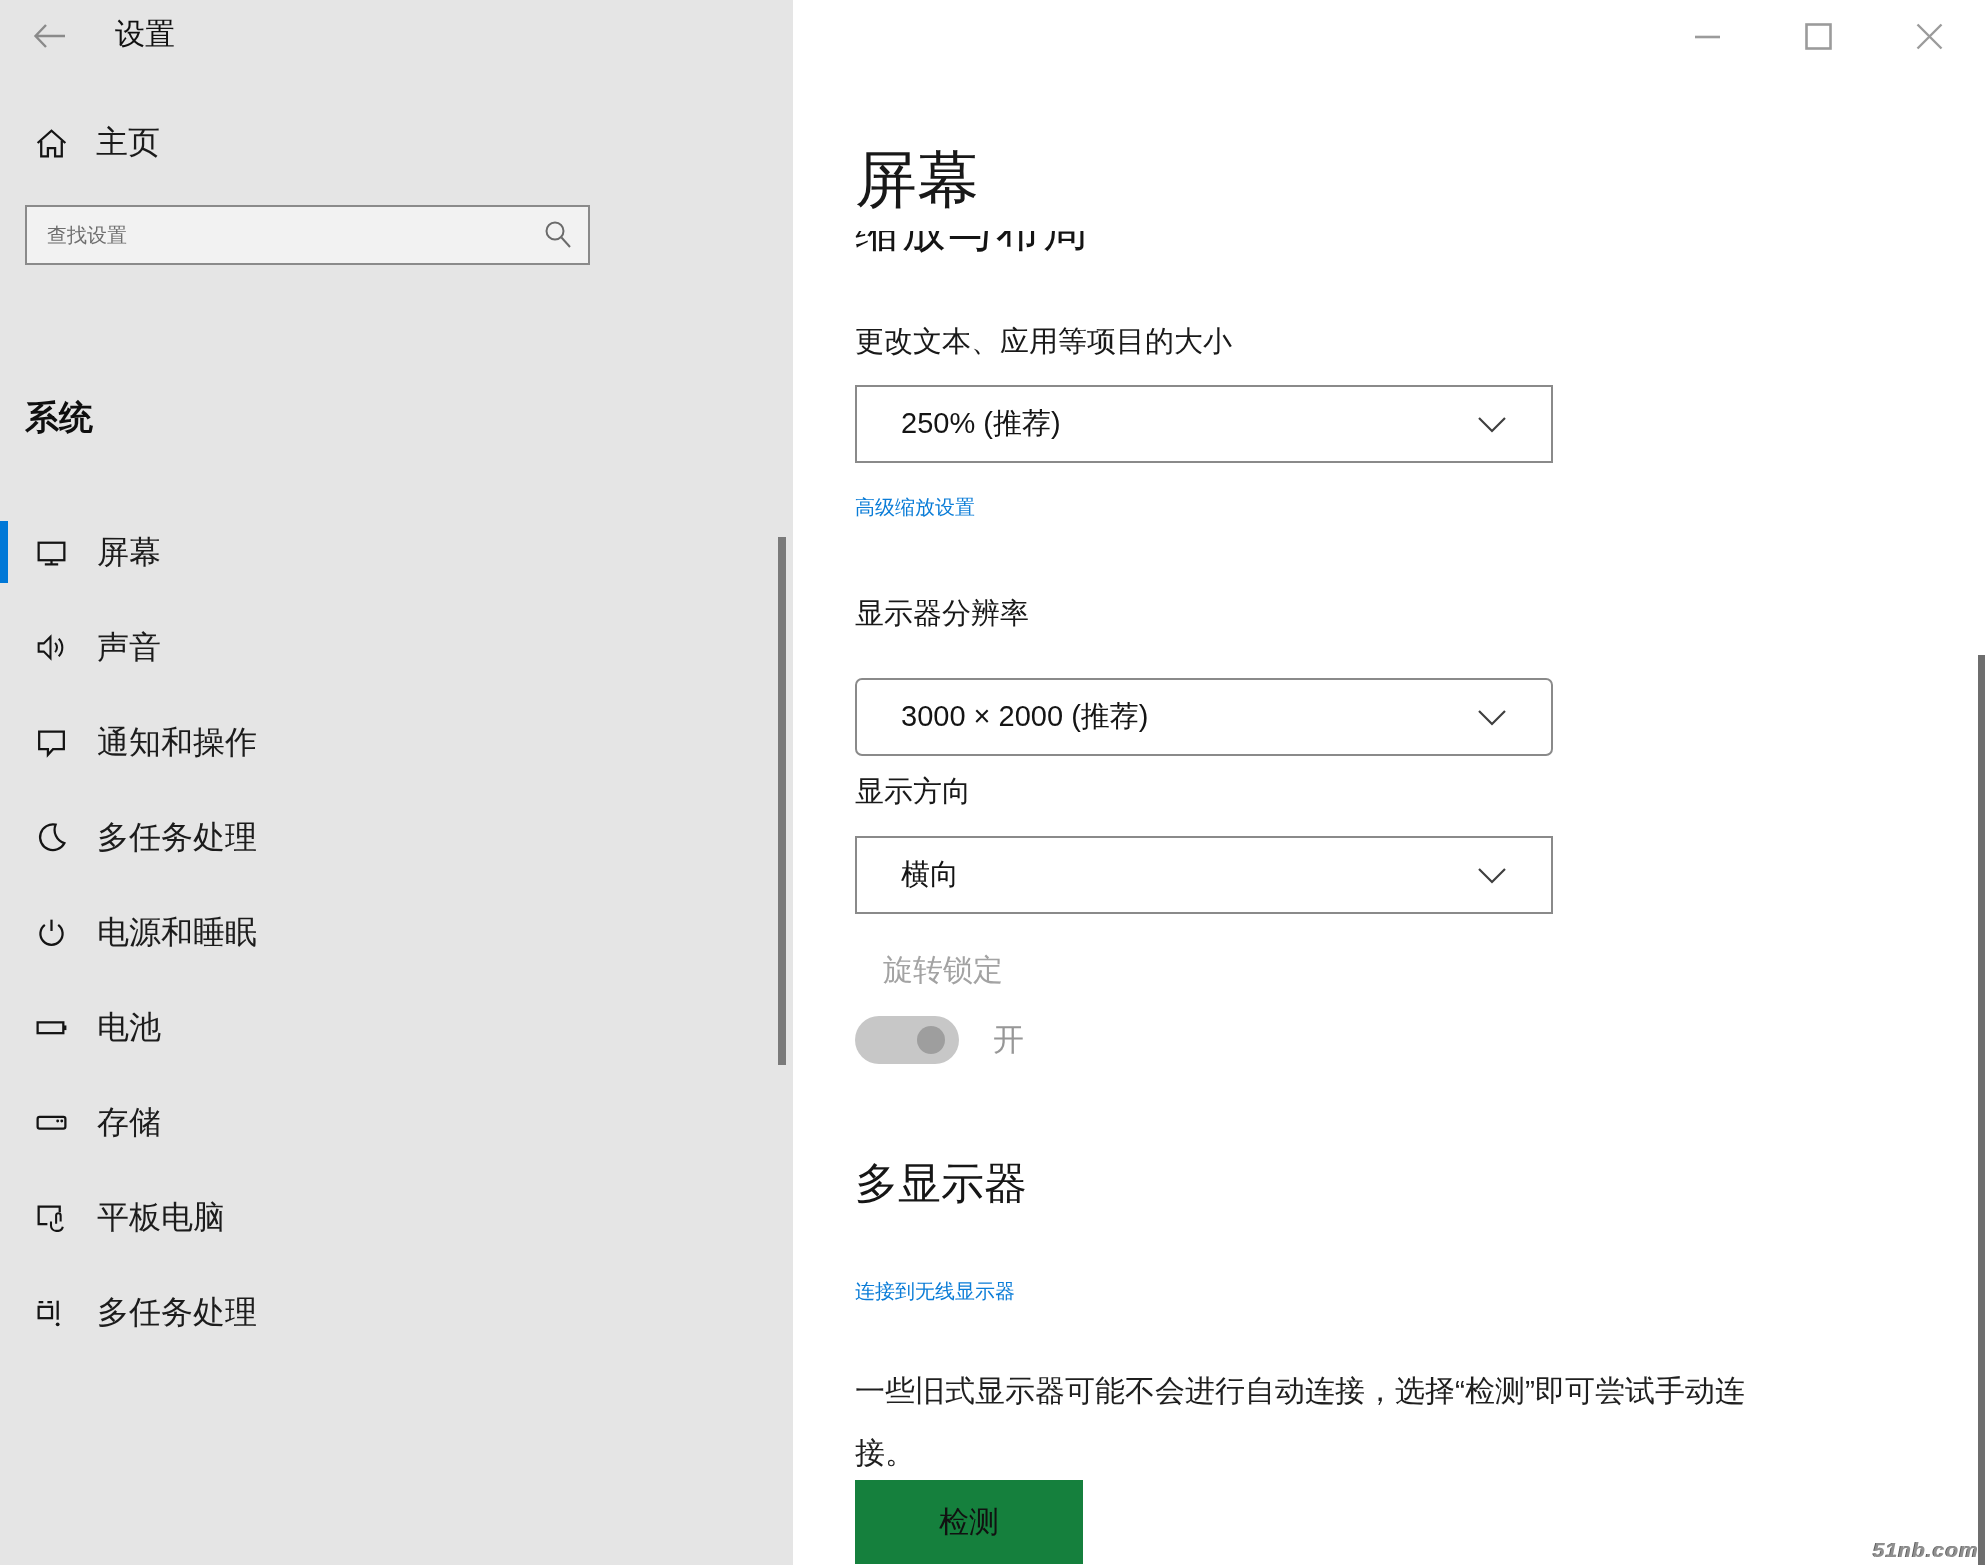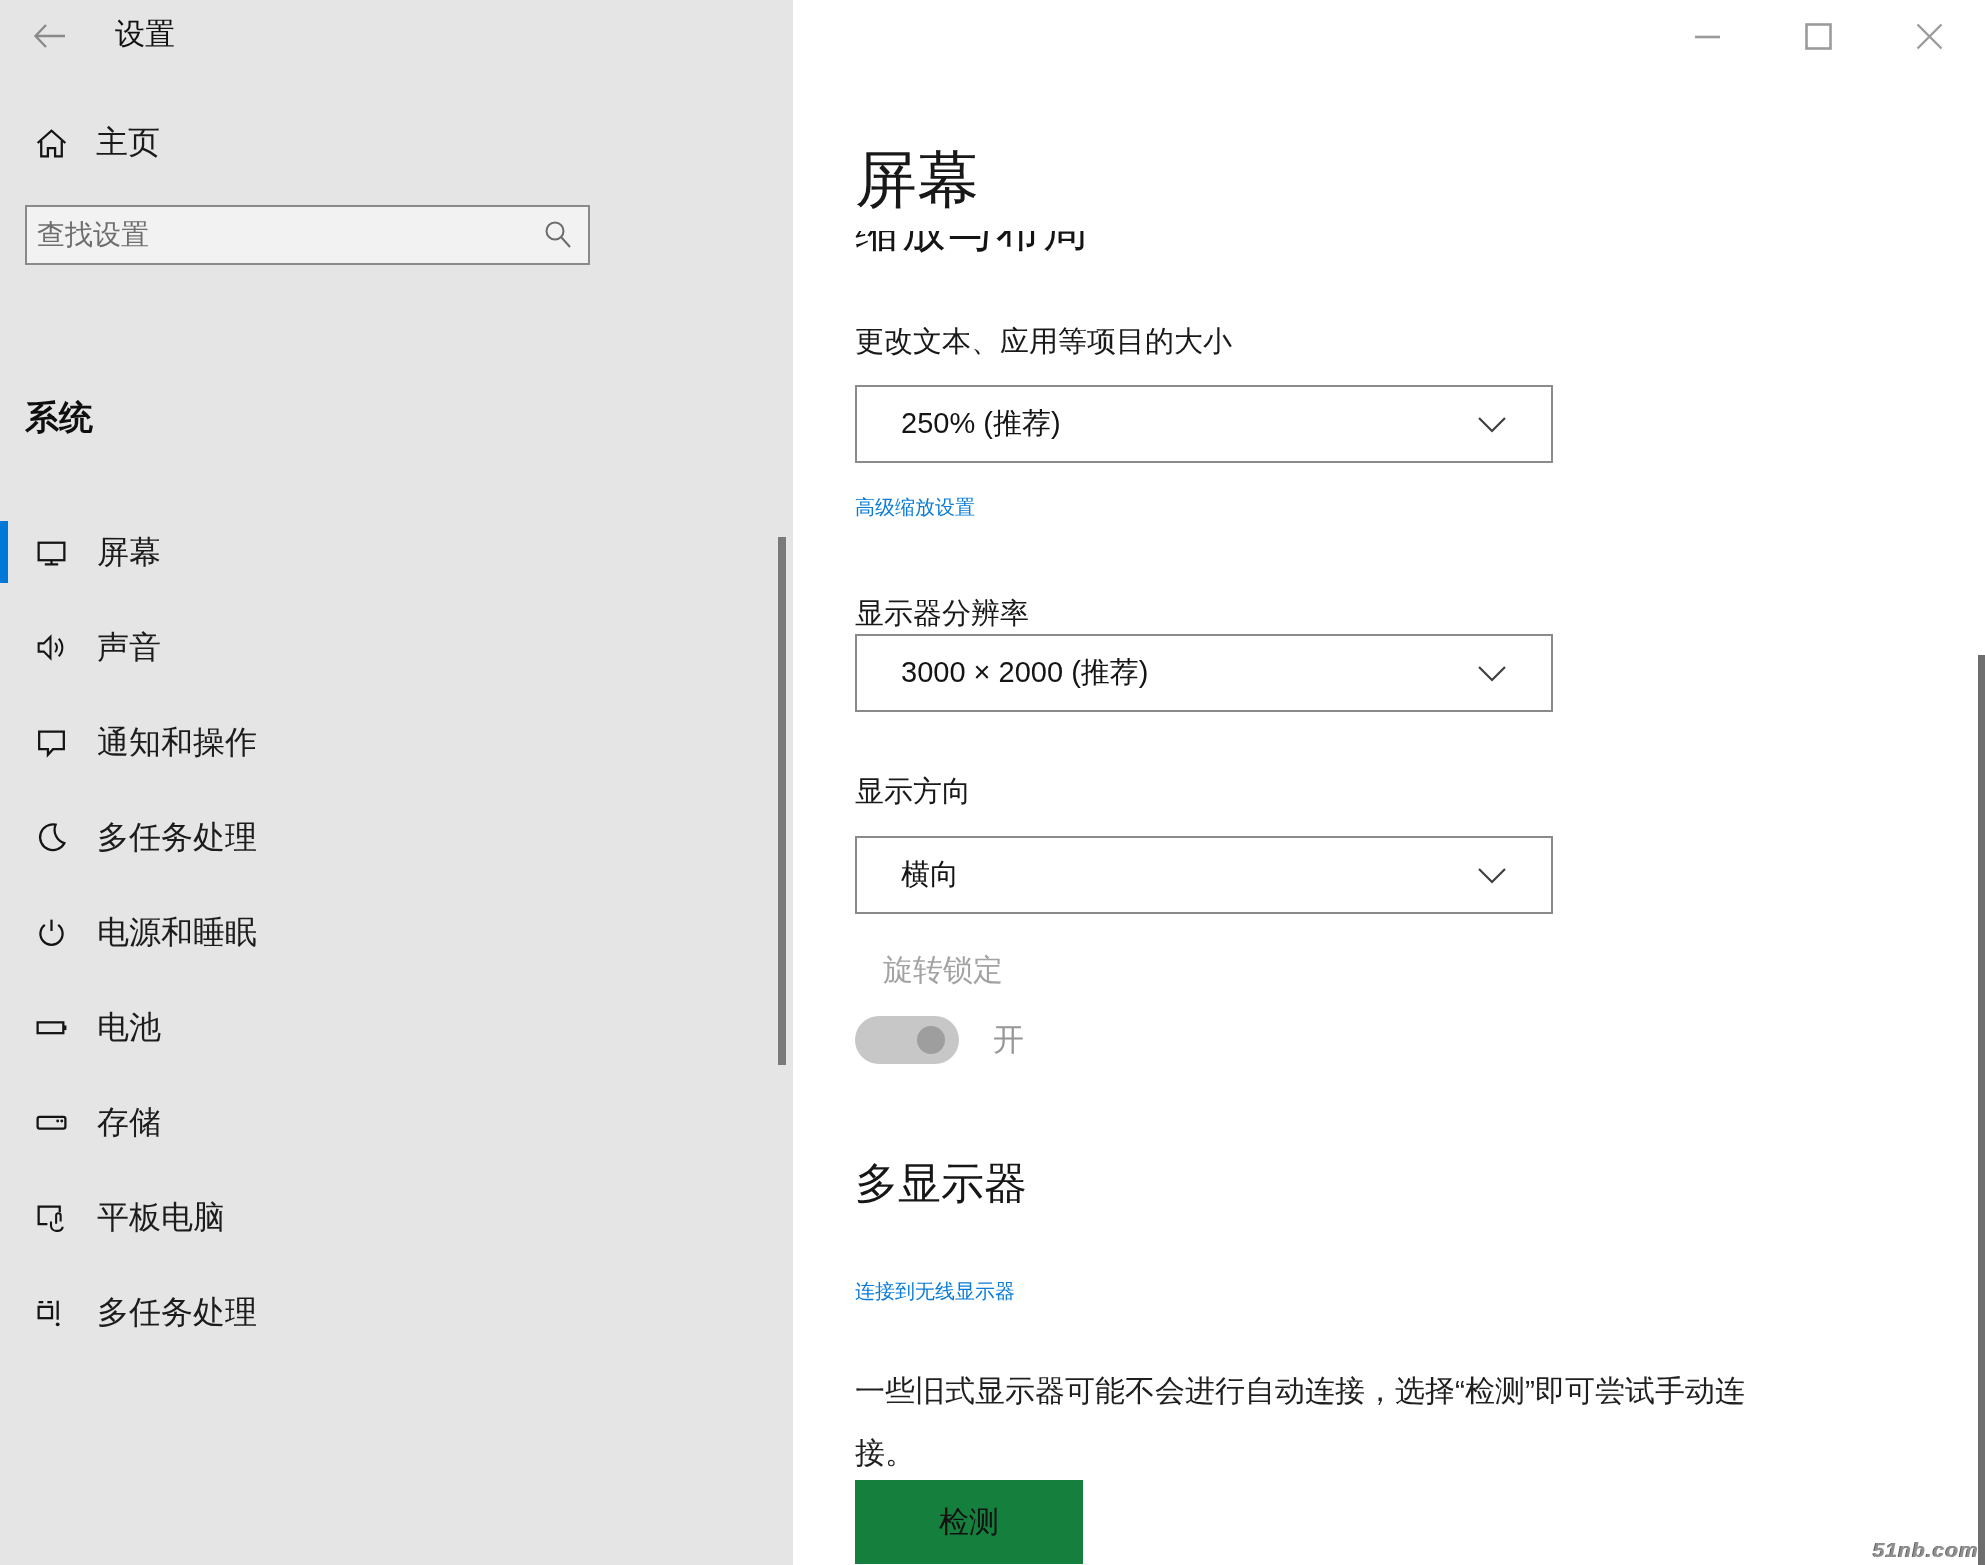--- a/index.html
+++ b/index.html
@@ -13,21 +13,21 @@
   .back-btn{position:absolute;left:28px;top:16px;width:44px;height:40px;display:flex;align-items:center;justify-content:center;cursor:pointer;}
   .app-title{position:absolute;left:115px;top:14px;font-size:30px;color:#111;}
   .home-row{position:absolute;left:33px;top:118px;display:flex;align-items:center;gap:26px;height:50px;}
   .home-row .label{font-size:32px;}
   .search-box{
     position:absolute;left:25px;top:205px;width:565px;height:60px;box-sizing:border-box;
     background:#f2f2f2;border:2px solid #8a8a8a;display:flex;align-items:center;
   }
   .search-box input{
     flex:1;border:none;outline:none;background:transparent;
-    font-size:28px;color:#4d4d4d;padding:0 0 0 10px;font-family:inherit;
+    font-size:20px;color:#4d4d4d;padding:0 0 0 20px;font-family:inherit;
   }
   .search-box input::placeholder{color:#6e6e6e;opacity:1;}
   .search-glyph{width:44px;display:flex;justify-content:center;margin-right:8px;}
   .section-header{position:absolute;left:25px;top:395px;font-size:34px;font-weight:bold;color:#0f0f0f;}
   .nav{position:absolute;left:0;top:515px;width:770px;}
   .nav-item{position:relative;height:75px;margin-bottom:20px;display:flex;align-items:center;gap:27px;padding-left:33px;cursor:pointer;}
   .nav-item .label{font-size:32px;color:#1c1c1c;}
   .nav-item .accent{display:none;}
   .nav-item.selected .accent{display:block;position:absolute;left:0;top:6px;width:8px;height:62px;background:#0078d7;}
   .icon-36{width:37px;height:37px;flex:0 0 37px;}
@@ -220,21 +220,21 @@
     <span>250% (推荐)</span>
     <svg width="30" height="17" viewBox="0 0 30 17">
       <polyline points="2,2 15,15 28,2" fill="none" stroke="#3f3f3f" stroke-width="2.2"></polyline>
     </svg>
   </div>
 
   <div class="link" style="top:494px;">高级缩放设置</div>
 
   <div class="field-label" style="top:594px;">显示器分辨率</div>
 
-  <div class="dropdown" style="top:634px;">
+  <div class="dropdown" style="top:678px;border-radius:7px;">
     <span>3000 × 2000 (推荐)</span>
     <svg width="30" height="17" viewBox="0 0 30 17">
       <polyline points="2,2 15,15 28,2" fill="none" stroke="#3f3f3f" stroke-width="2.2"></polyline>
     </svg>
   </div>
 
   <div class="field-label" style="top:772px;">显示方向</div>
 
   <div class="dropdown" style="top:836px;">
     <span>横向</span>

